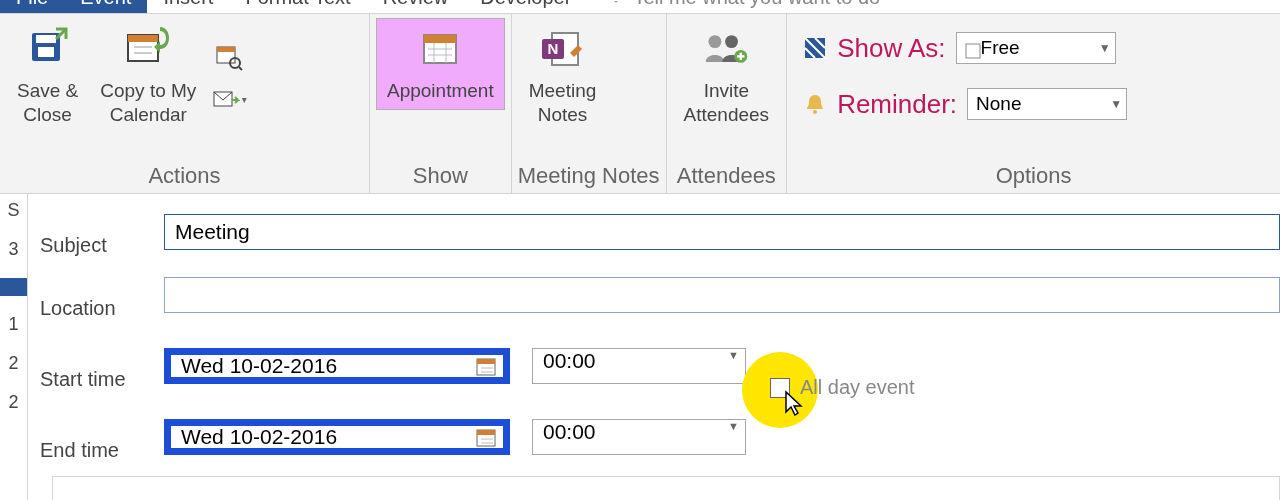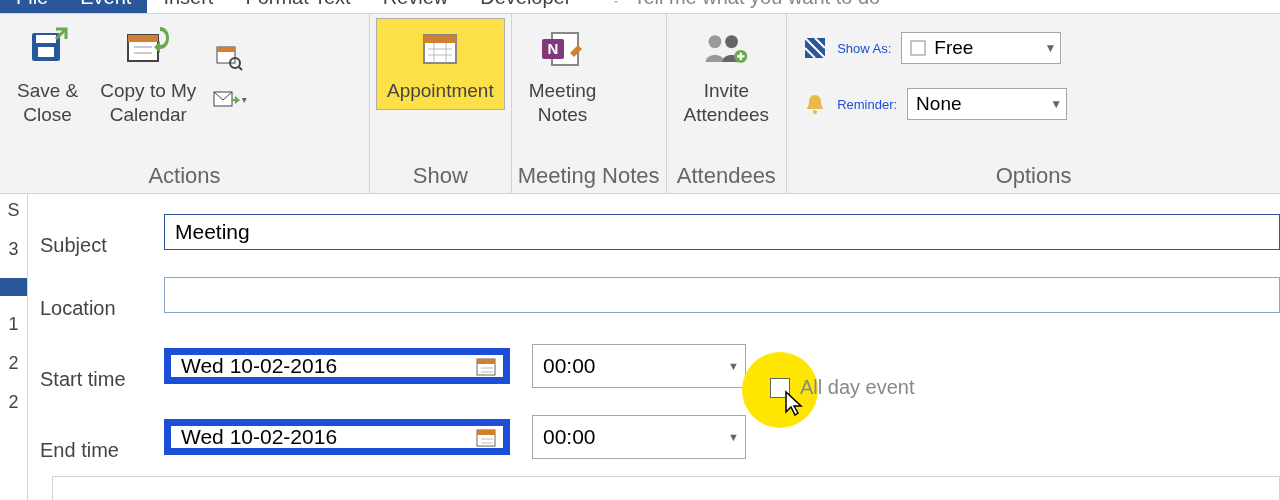--- a/index.html
+++ b/index.html
@@ -12,45 +12,45 @@
 .tab.file { background: #2a579a; color: #fff; }
 .tell-me { display: flex; align-items: flex-start; margin-top: -14px; gap: 8px; color: #888; font-size: 20px; padding-left: 20px; }
 .bulb { width: 18px; height: 18px; display: inline-block; }
 
 
 .ribbon { display: flex; background: #f3f3f3; border-bottom: 1px solid #d4d4d4; height: 180px; }
 .group { display: flex; flex-direction: column; border-right: 1px solid #d4d4d4; padding: 4px 6px 0 6px; }
 .group-items { display: flex; flex: 1; align-items: flex-start; }
 .group-label { text-align: center; font-size: 22px; color: #666; padding: 6px 0 4px 0; }
 .btn { display: flex; flex-direction: column; align-items: center; justify-content: flex-start; padding: 6px 10px; cursor: pointer; border: 1px solid transparent; }
-.btn.active { background: #fde047; border: 1px solid #b0b0b0; justify-content: space-between; }
+.btn.active { background: #f0abfc; border: 1px solid #b0b0b0; justify-content: space-between; }
 .btn .icon { width: 48px; height: 48px; display: flex; align-items: center; justify-content: center; }
 .btn .lbl { font-size: 19px; color: #444; text-align: center; margin-top: 6px; line-height: 1.25; }
 .vcol { display: flex; flex-direction: column; gap: 6px; padding: 2px 4px; justify-content: center; height: 120px;}
 .smallbtn { width: 36px; height: 36px; display: flex; align-items: center; justify-content: center; cursor: pointer; }
 
 .optrow { display: flex; align-items: center; padding: 6px 4px; gap: 10px; }
-.optrow .lbl-inline { font-size: 13px; color: #1d4ed8; }
+.optrow .lbl-inline { font-size: 26px; color: #be185d; }
 .combobox { display: flex; align-items: center; border: 1px solid #a6a6a6; background: #fff; height: 32px; min-width: 160px; padding: 0 4px 0 8px; justify-content: space-between; }
 .combobox .val { font-size: 19px; }
 .combobox .dd { font-size: 12px; color: #666; }
 
 
 .formwrap { display: flex; }
 .leftstrip { width: 28px; border-right: 1px solid #d4d4d4; background: #fff; font-size: 18px; color: #444; padding-top: 6px; display:flex; flex-direction:column; align-items:center; gap: 18px;}
 .leftstrip .sel { background: #2a579a; color: #fff; width: 100%; text-align:center; }
 .form { flex: 1; padding: 12px 0 0 12px; }
 .frow { display: flex; align-items: center; margin-bottom: 12px; }
 .flabel { width: 124px; font-size: 20px; color: #444; margin-top: 28px; }
 .tinput { border: 1px solid #8aa5c9; height: 36px; font-size: 21px; padding: 0 10px; outline: none; }
 .subject { flex: 1; border: 1px solid #2a579a; }
 .location { flex: 1; }
 
 .datebox { width: 346px; display: flex; align-items: center; border: 7px solid #1d4ed8; height: 36px; padding: 0 6px 0 10px; justify-content: space-between; font-size: 21px; }
-.timebox { width: 214px; display: flex; align-items: center; border: 1px solid #a6a6a6; height: 44px; padding: 0 6px 0 10px; justify-content: space-between; font-size: 21px; margin-left: 22px; }
+.timebox { width: 214px; display: flex; border: 1px solid #a6a6a6; height: 36px; padding: 0 6px 0 10px; justify-content: space-between; font-size: 21px; margin-left: 22px; }
 .dd-arrow { color: #666; font-size: 11px; }
 .calicon { width: 22px; height: 22px; }
 
 .allday { display: flex; align-items: center; margin-left: 24px; gap: 10px; position: relative; margin-top: 44px; }
 .highlight { position: absolute; width: 76px; height: 76px; background: #ffe600; border-radius: 50%; left: -28px; top: -24px; z-index: 0; }
 .checkbox { width: 20px; height: 20px; border: 1px solid #666; background: #fff; position: relative; z-index: 2; }
 .allday-lbl { font-size: 20px; color: #888; position: relative; z-index: 2; }
 .cursor { position: absolute; left: 14px; top: 14px; z-index: 3; font-size: 20px; }
 
 .bodyarea { margin: 14px 0 0 12px; border: 1px solid #d4d4d4; height: 80px; background: #fff; }
@@ -191,21 +191,21 @@
     <div class="group-items" style="flex-direction:column;align-items:stretch;gap:12px;padding:8px 6px">
       <div class="optrow">
         <span>
           <svg width="24" height="24" viewBox="0 0 24 24">
               <rect x="2" y="2" width="20" height="20" fill="#2a579a"></rect>
               <path d="M2 2 L22 22 M2 12 L12 22 M12 2 L22 12" stroke="#fff" stroke-width="2"></path>
             </svg>
         </span>
         <span class="lbl-inline">Show As:</span>
         <div class="combobox">
-          <span style="display:flex;align-items:center;gap:8px">
+          <span style="display:flex;align-items:flex-end;gap:0">
             <svg width="16" height="16">
                 <rect x="1" y="1" width="14" height="14" fill="#fff" stroke="#888"></rect>
               </svg>
             <span class="val">Free</span>
           </span>
           <span class="dd">▼</span>
         </div>
       </div>
       <div class="optrow">
         <span>

